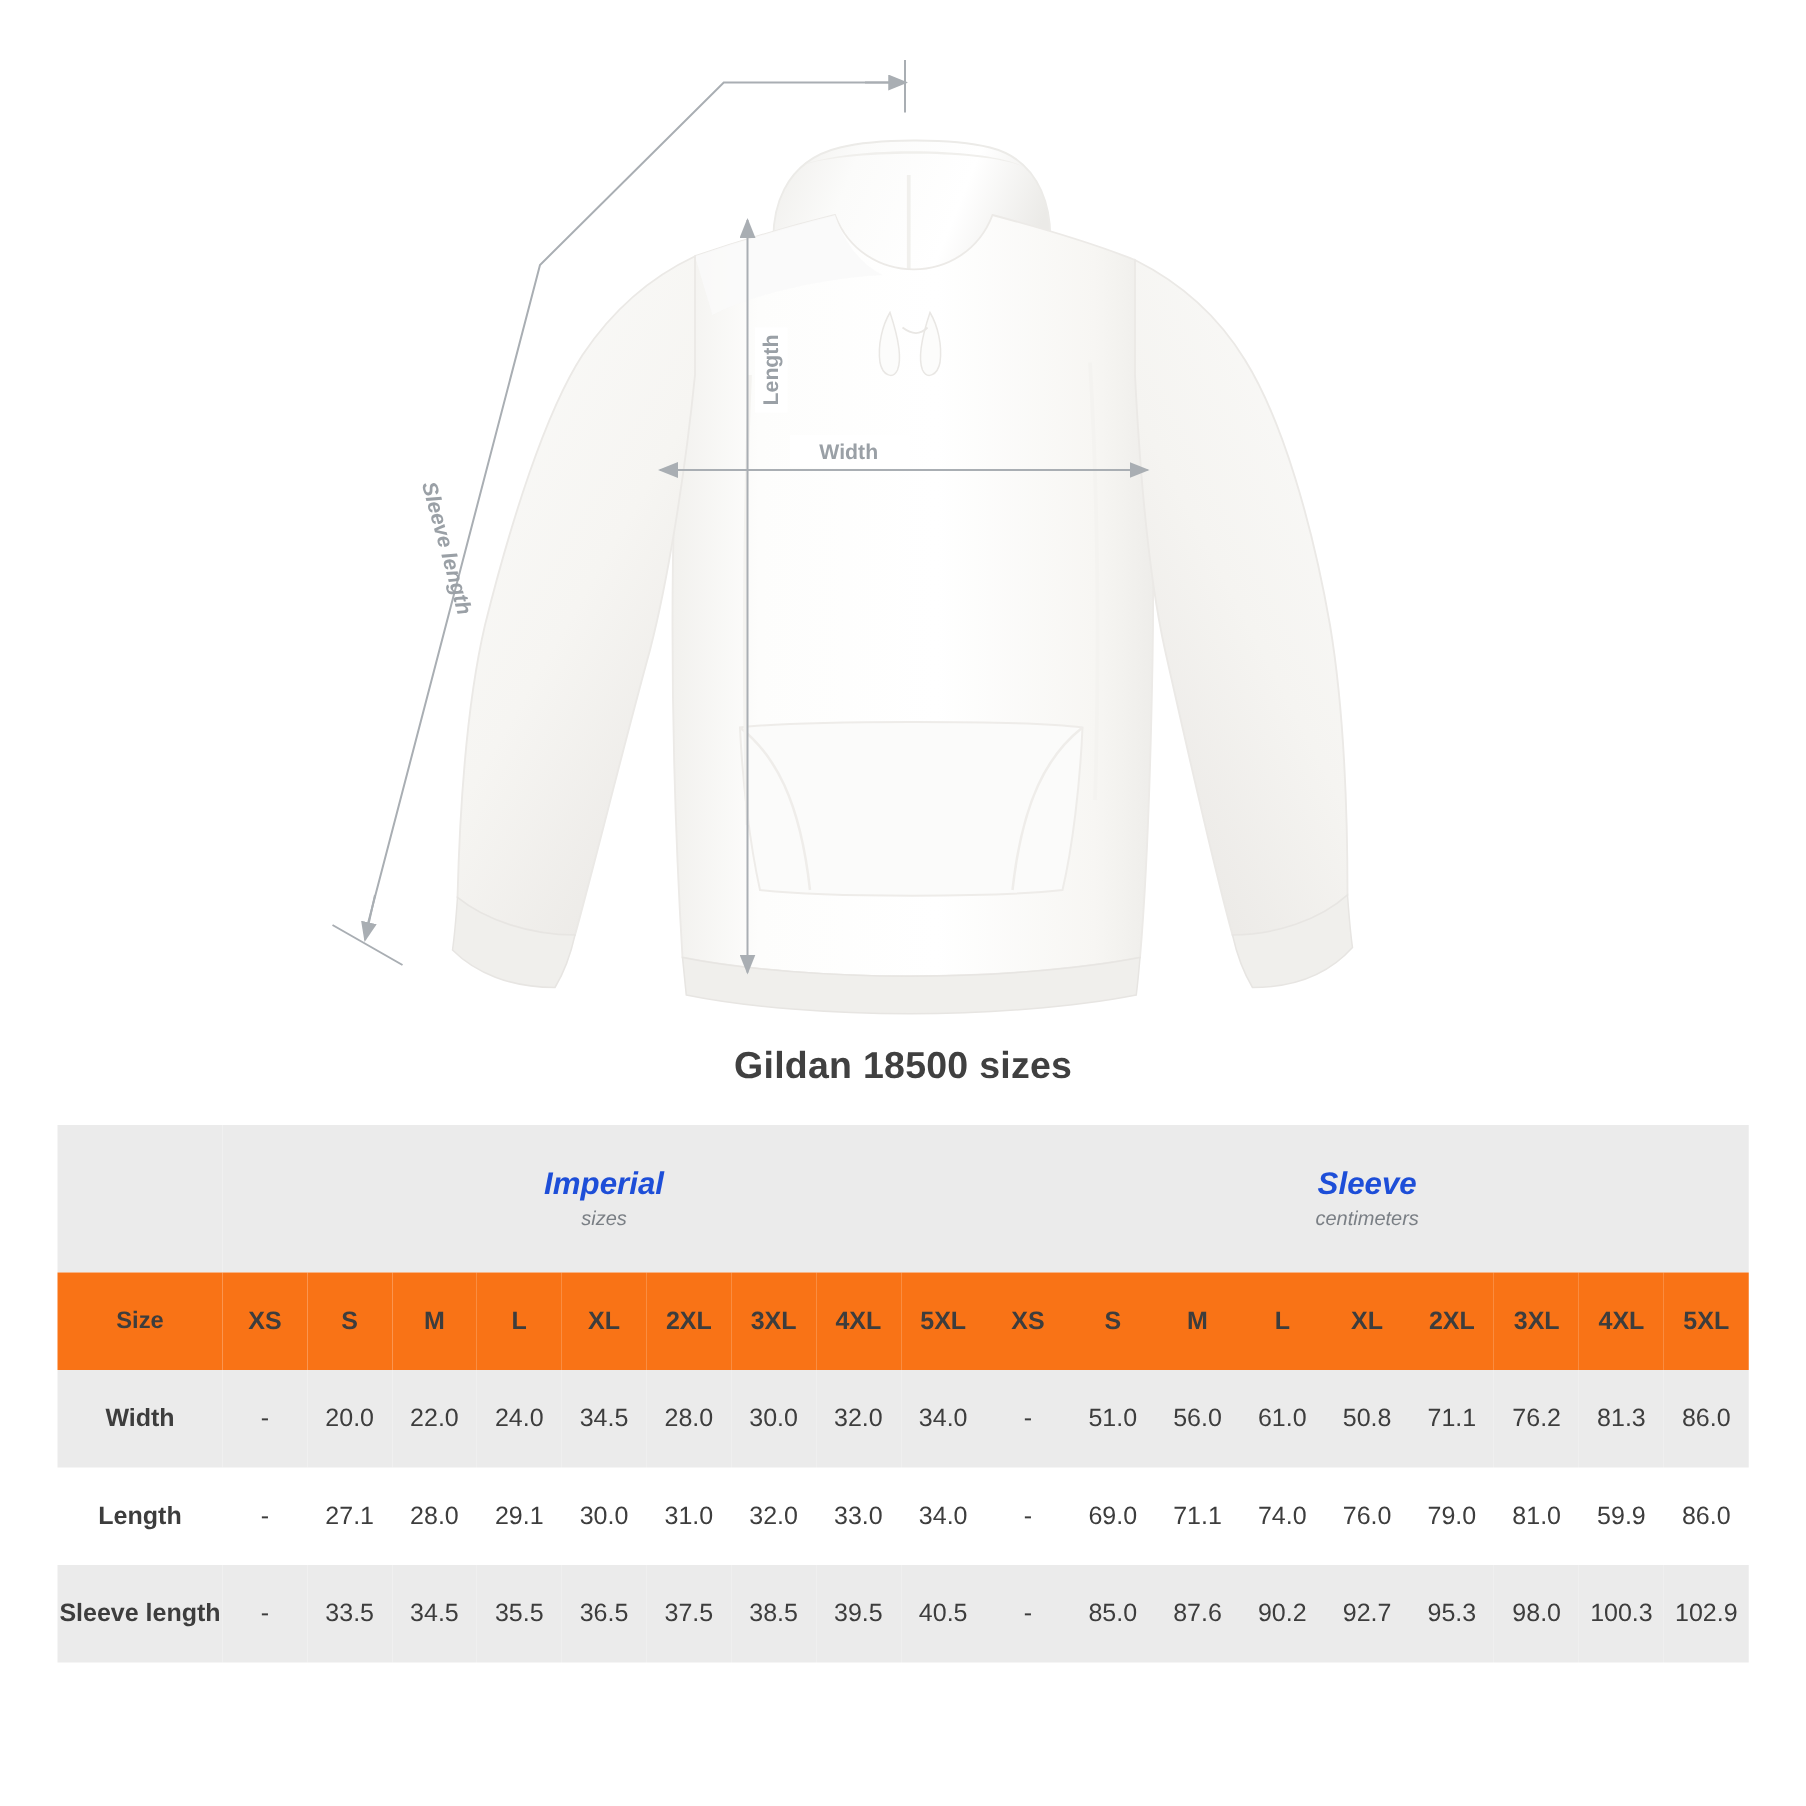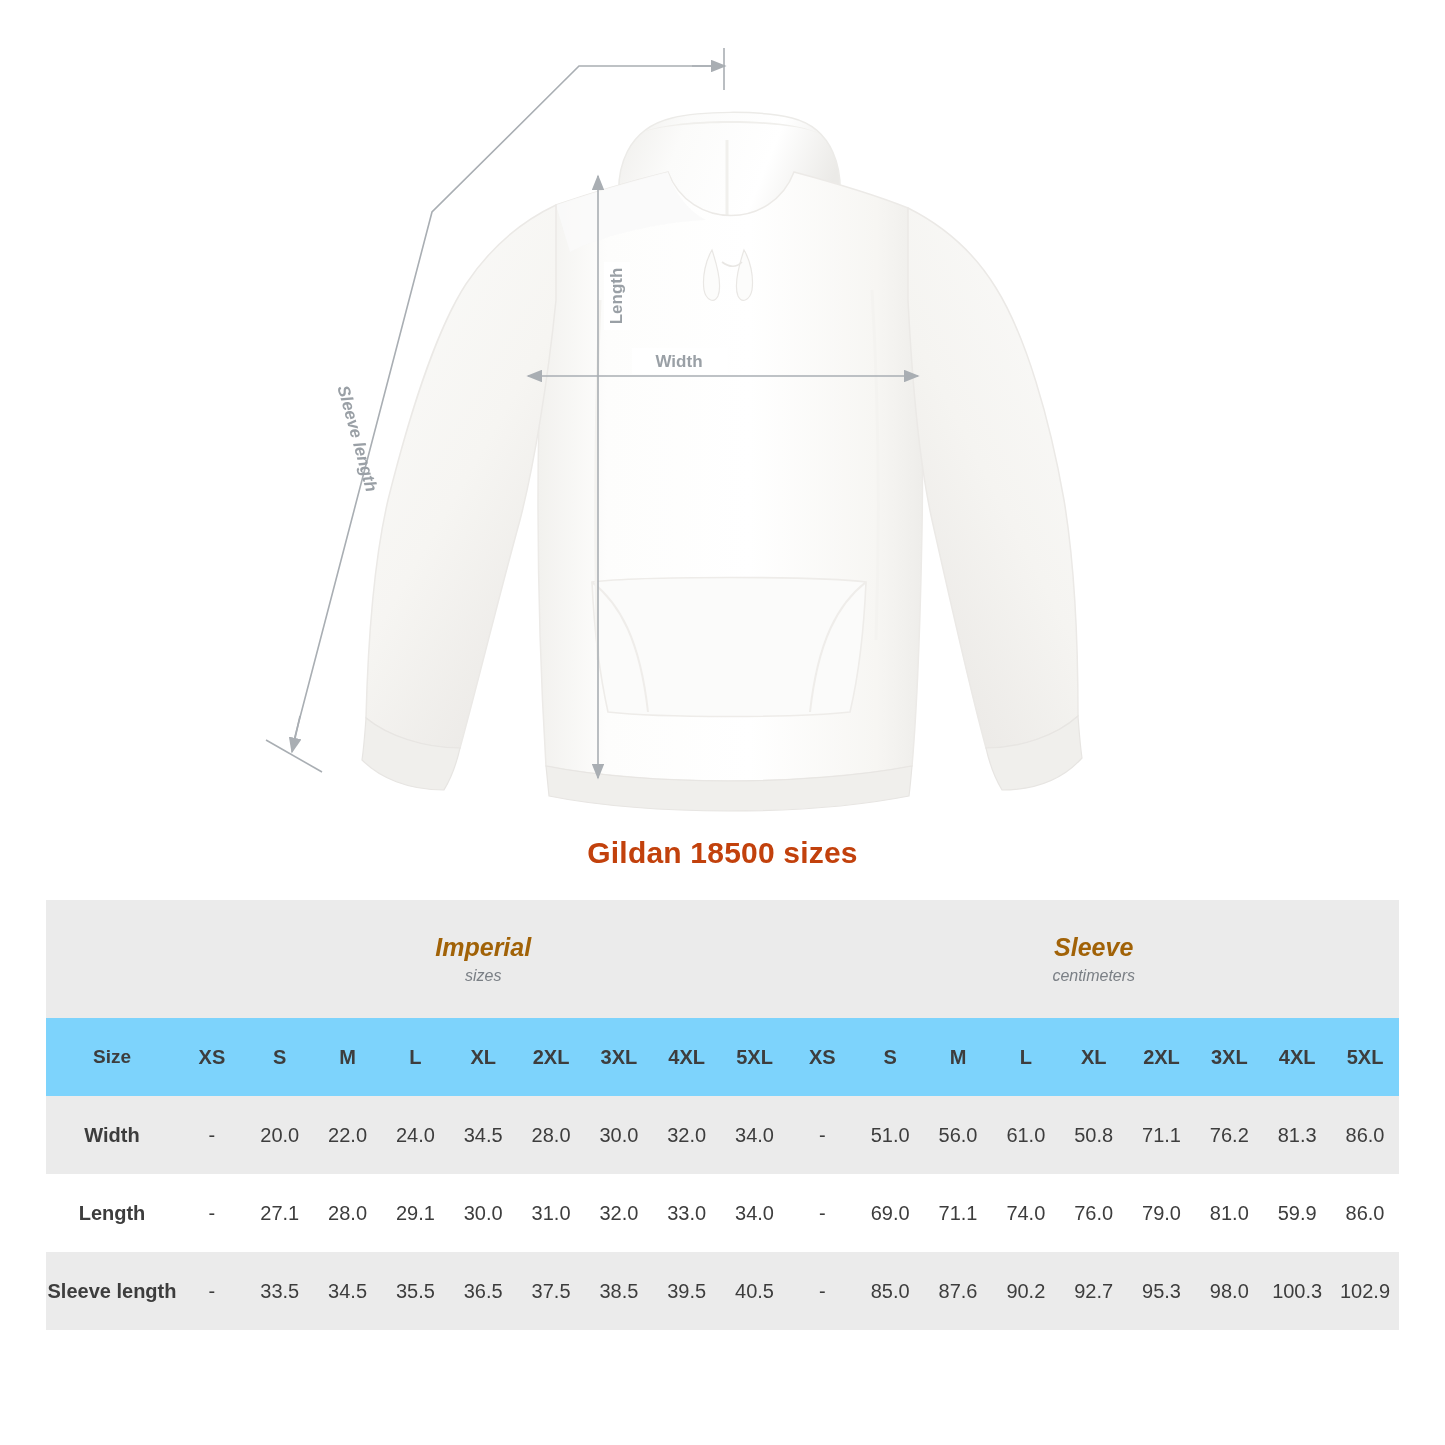--- a/index.html
+++ b/index.html
@@ -34,21 +34,21 @@
   }
 
   
   .title-block {
     text-align: center;
     margin-top: 6px;
   }
   .chart-title {
     font-size: 30px;
     font-weight: bold;
-    color: #c2410c;
+    color: #404040;
     letter-spacing: 0.2px;
   }
   .chart-note {
     margin-top: 14px;
     font-size: 17.5px;
     font-style: italic;
     color: #5c5c5c;
   }
 
   
@@ -71,37 +71,37 @@
   
   .unit-row td {
     background: #ebebeb;
     height: 118px;
     padding: 0;
   }
   .unit-name {
     font-size: 25px;
     font-style: italic;
     font-weight: bold;
-    color: #a16207;
+    color: #1d4ed8;
     line-height: 1.15;
   }
   .unit-sub {
     font-size: 16px;
     font-style: italic;
     color: #7a7f85;
     margin-top: 6px;
   }
 
   
   .size-row td {
     height: 76px;
     font-size: 20px;
     font-weight: bold;
     color: #3d3d3d;
-    background: #7dd3fc;
+    background: #f97316;
   }
   .size-row td.rowlabel {
     font-size: 19px;
   }
 
   
   .data-row td {
     height: 76px;
     font-size: 20px;
     color: #3d3d3d;

